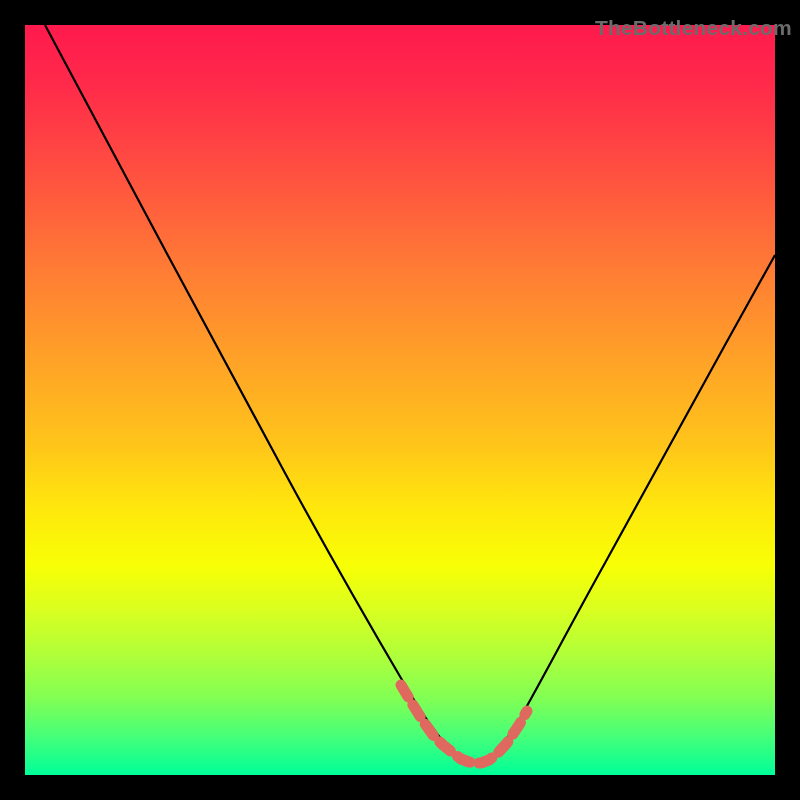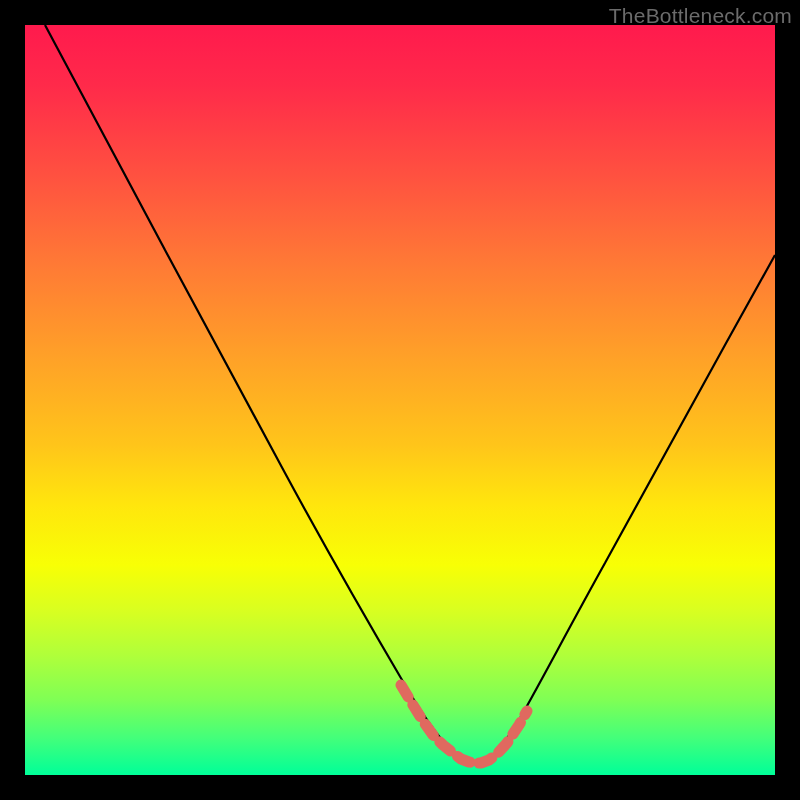--- a/index.html
+++ b/index.html
@@ -40,25 +40,25 @@
   }
   .curve-svg {
     position: absolute;
     left: 0;
     top: 0;
     width: 750px;
     height: 750px;
   }
   .watermark {
     position: absolute;
-    top: 4px;
+    top: 16px;
     right: 8px;
     font-family: Arial, Helvetica, sans-serif;
     font-size: 21px;
-    font-weight: 400;
+    font-weight: 700;
     color: #6b6b6b;
     letter-spacing: 0.2px;
     user-select: none;
   }
 </style>
 </head>
 <body>
 
 <div class="chart-container">
 

